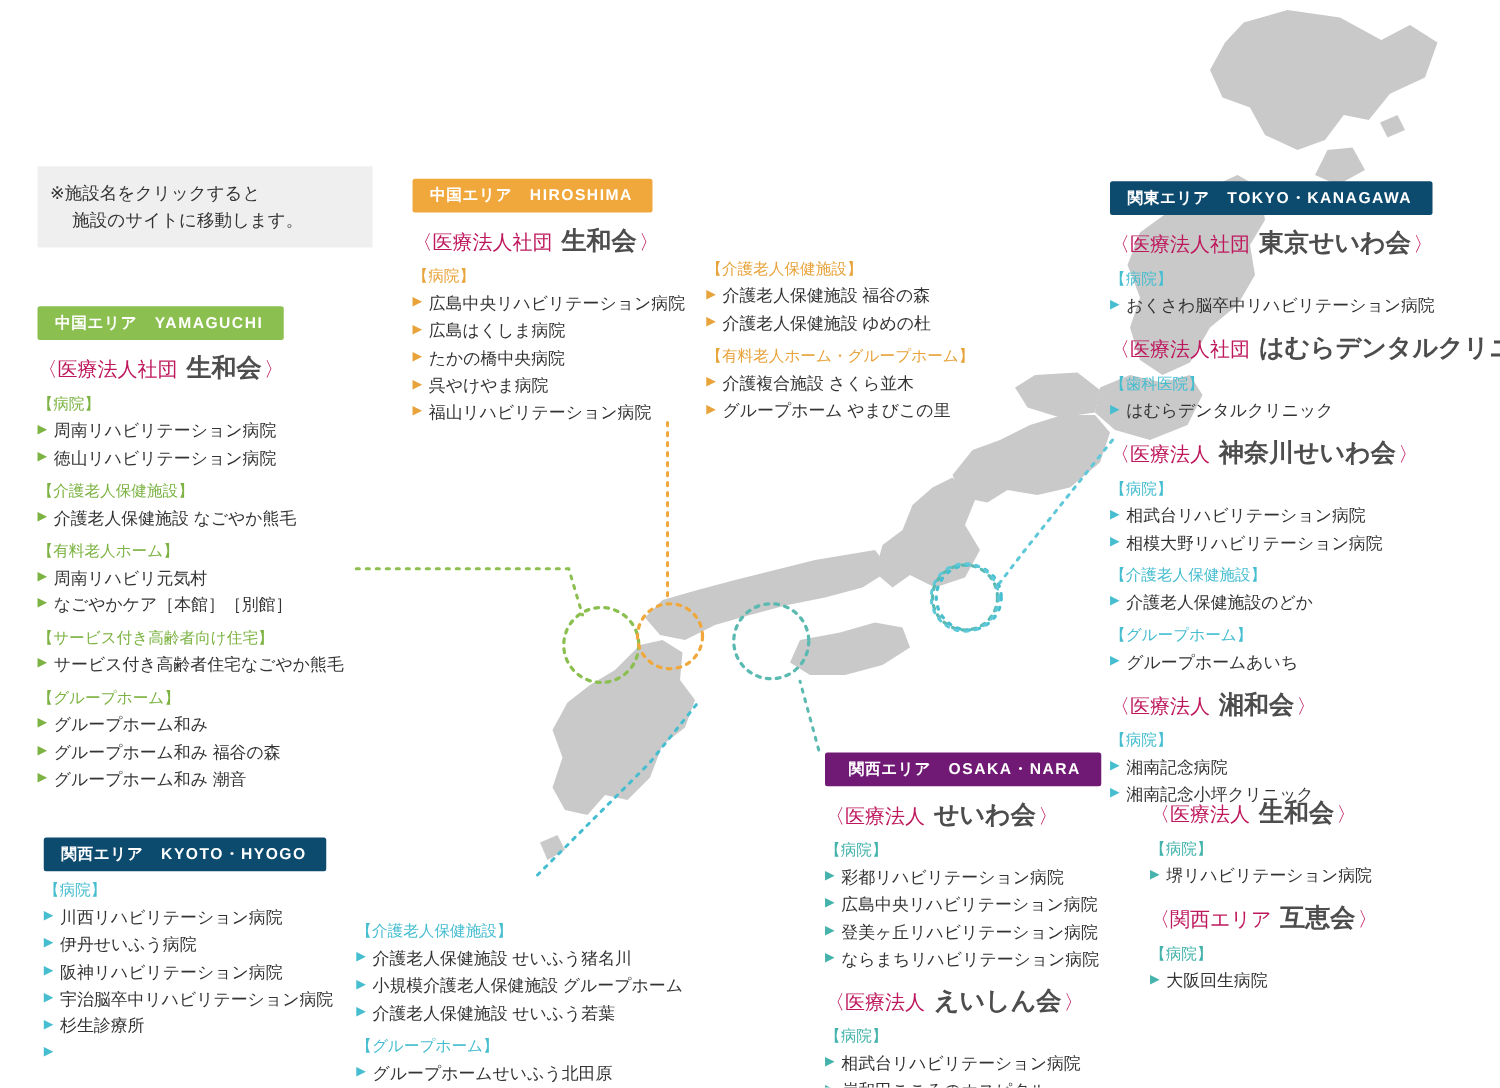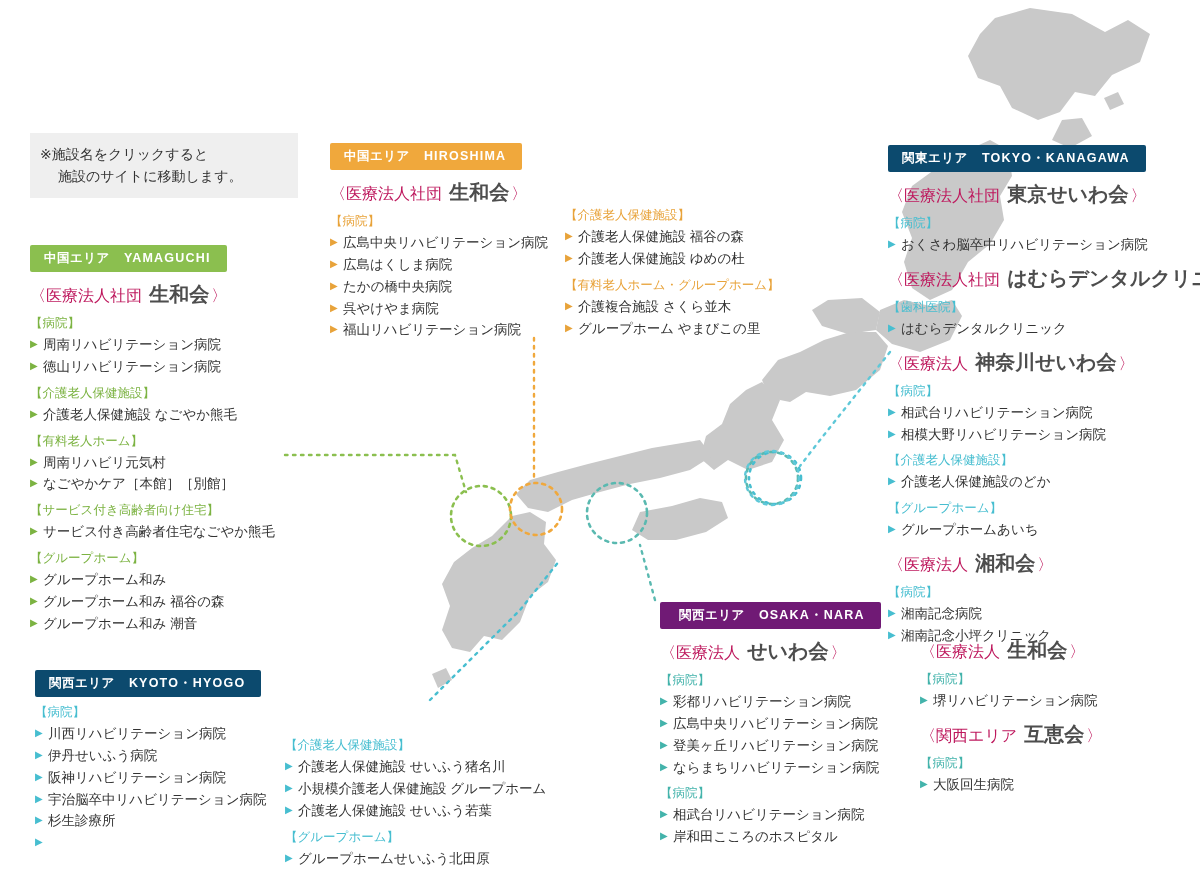--- a/index.html
+++ b/index.html
@@ -307,20 +307,24 @@
       <span class="brackets">〈医療法人</span>
       <span class="org-strong">せいわ会</span><span class="brackets">〉</span>
     </div>
     <div class="cat">【病院】</div>
     <ul class="fac">
       <li><span class="tri">▶</span><span class="lbl">彩都リハビリテーション病院</span></li>
       <li><span class="tri">▶</span><span class="lbl">広島中央リハビリテーション病院</span></li>
       <li><span class="tri">▶</span><span class="lbl">登美ヶ丘リハビリテーション病院</span></li>
       <li><span class="tri">▶</span><span class="lbl">ならまちリハビリテーション病院</span></li>
     </ul>
+    <div class="org-name">
+      <span class="brackets">〈医療法人</span>
+      <span class="org-strong">えいしん会</span><span class="brackets">〉</span>
+    </div>
     <div class="cat">【病院】</div>
     <ul class="fac">
       <li><span class="tri">▶</span><span class="lbl">相武台リハビリテーション病院</span></li>
       <li><span class="tri">▶</span><span class="lbl">岸和田こころのホスピタル</span></li>
     </ul>
   </div>
 
   <div class="blk-group tealdark" id="grp-seiwakai-osaka">
     <div class="org-name">
       <span class="brackets">〈医療法人</span>

